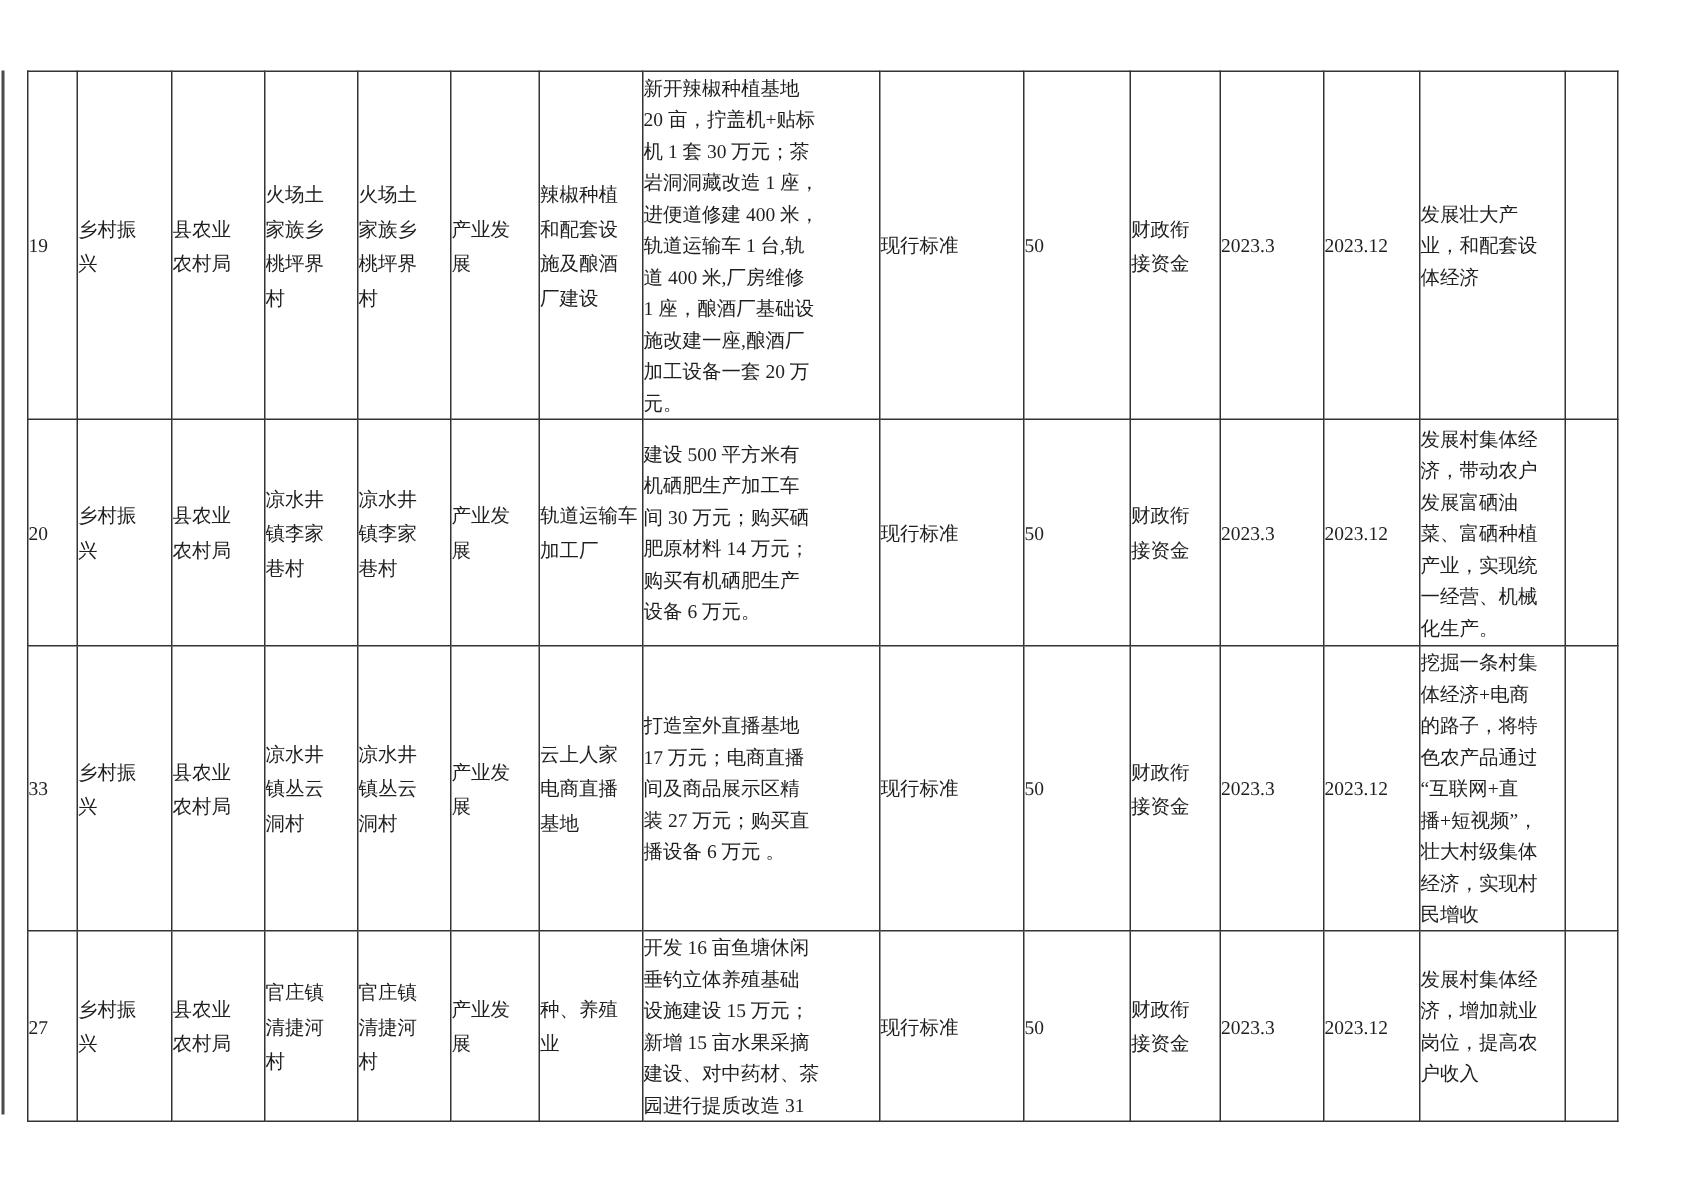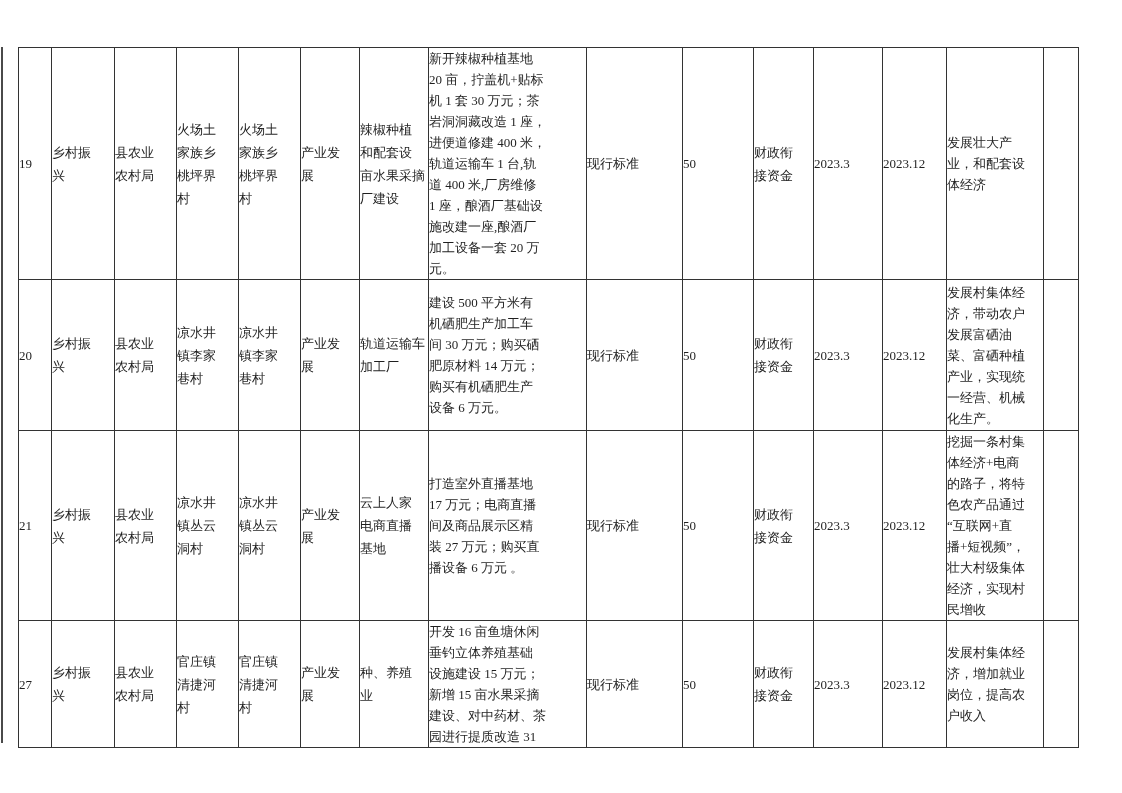--- a/index.html
+++ b/index.html
@@ -97,21 +97,21 @@
 桃坪界
 村</td>
         <td class="col-4">火场土
 家族乡
 桃坪界
 村</td>
         <td class="col-5">产业发
 展</td>
         <td class="col-6">辣椒种植
 和配套设
-亩水果采摘
+施及酿酒
 厂建设</td>
         <td class="col-7">新开辣椒种植基地
 20 亩，拧盖机+贴标
 机 1 套 30 万元；茶
 岩洞洞藏改造 1 座，
 进便道修建 400 米，
 轨道运输车 1 台,轨
 道 400 米,厂房维修
 1 座，酿酒厂基础设
 施改建一座,酿酒厂
@@ -159,21 +159,21 @@
         <td class="col-13">发展村集体经
 济，带动农户
 发展富硒油
 菜、富硒种植
 产业，实现统
 一经营、机械
 化生产。</td>
         <td class="col-14"></td>
       </tr>
       <tr style="height: 188px;">
-        <td class="col-0">21</td>
+        <td class="col-0">33</td>
         <td class="col-1">乡村振
 兴</td>
         <td class="col-2">县农业
 农村局</td>
         <td class="col-3">凉水井
 镇丛云
 洞村</td>
         <td class="col-4">凉水井
 镇丛云
 洞村</td>

